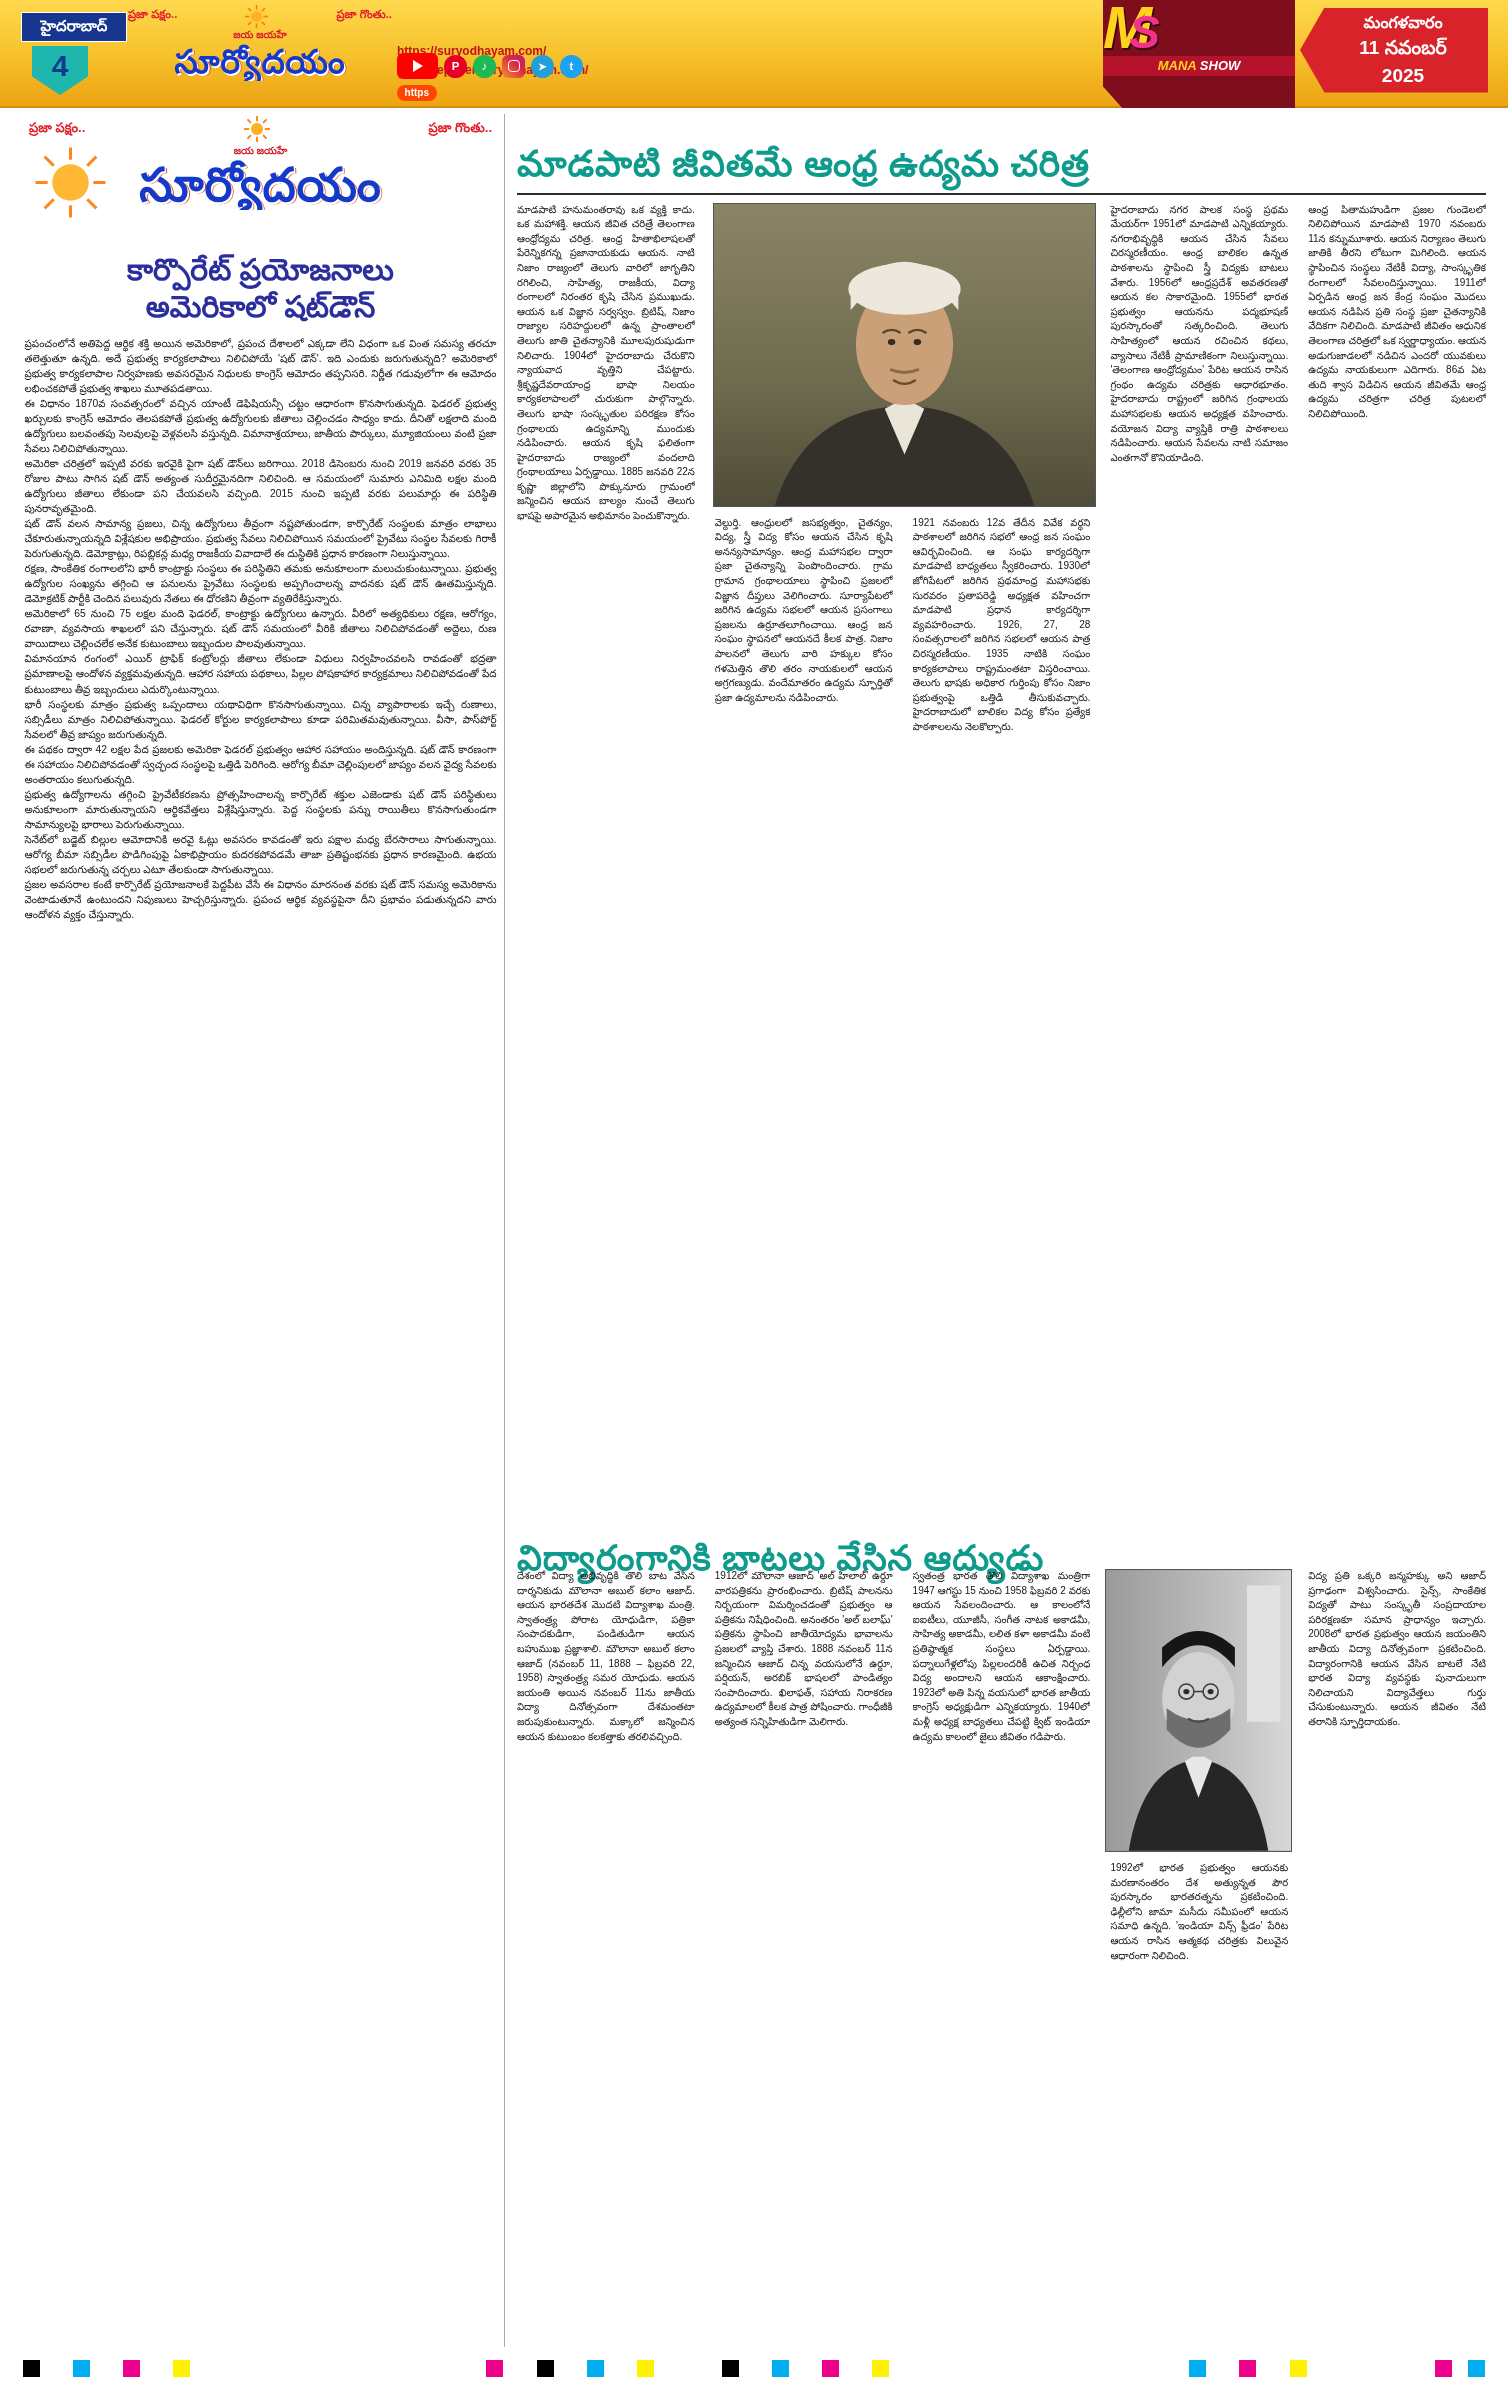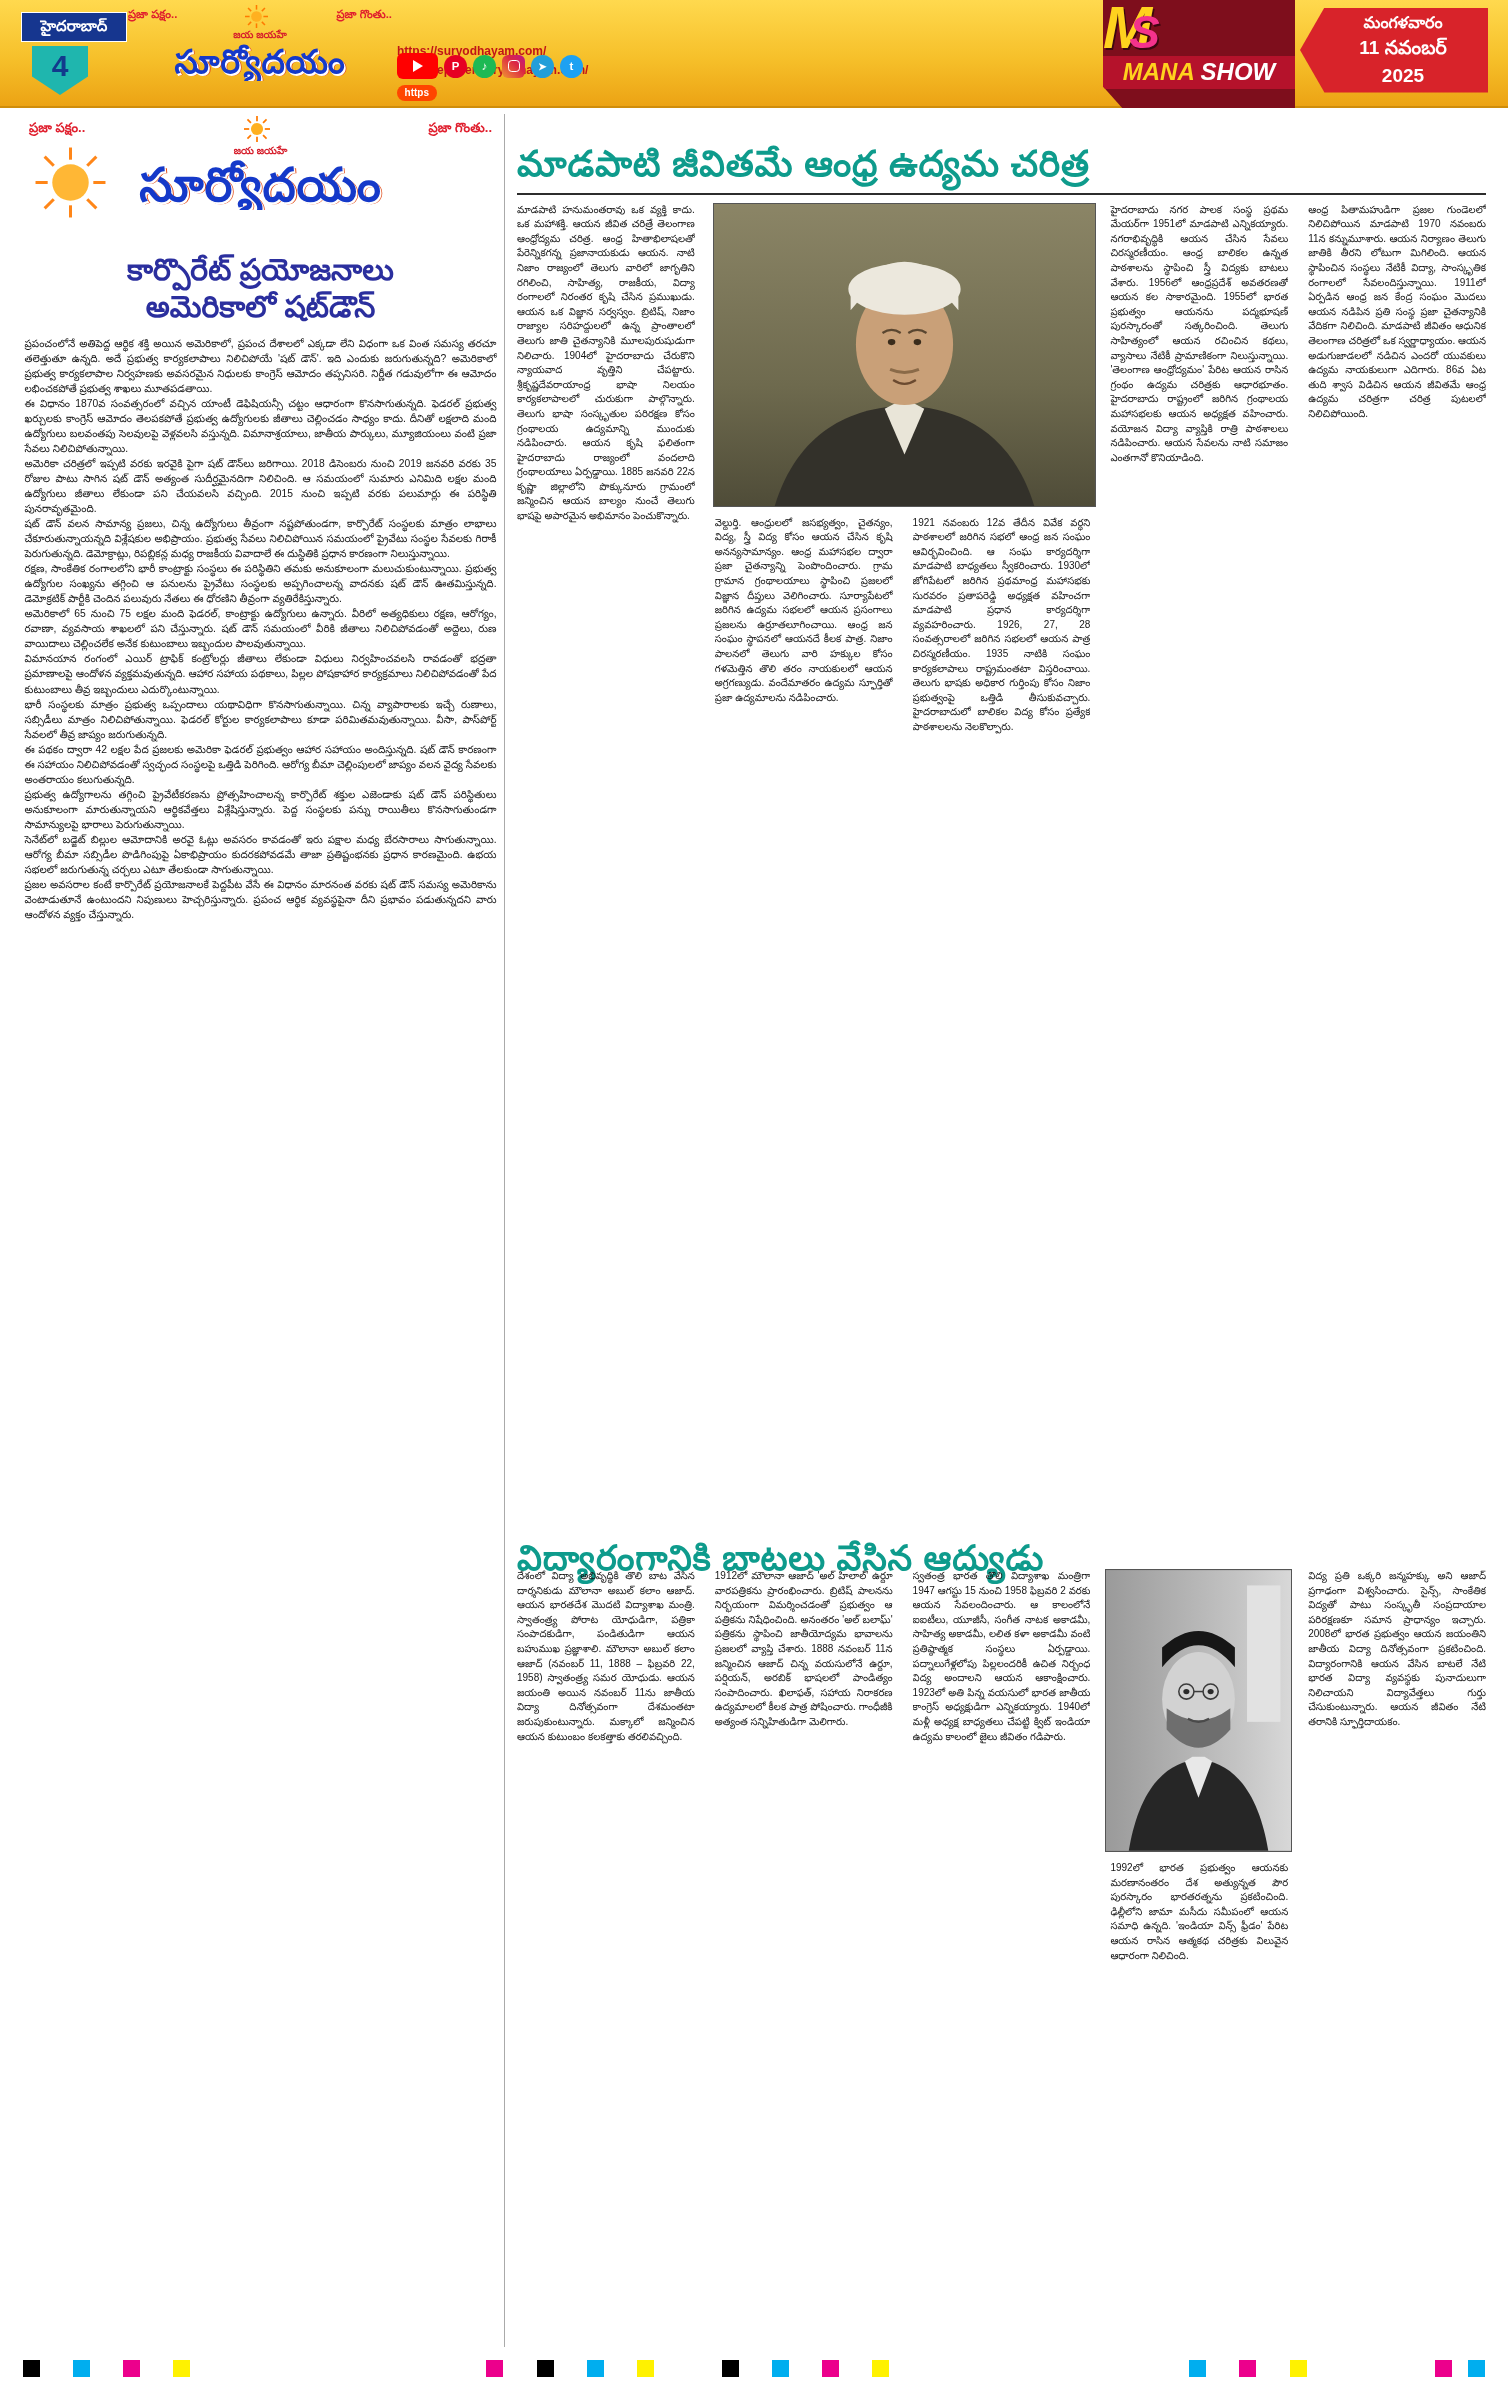--- a/index.html
+++ b/index.html
@@ -39,21 +39,21 @@
   .ic.tg  { background:#229ed9; font-size:10px; }
   .ic.tw  { background:#1da1f2; }
   .ic.rd  { background:#ff4500; border-radius:9px; padding:2.3px 7.6px; font-size:10px; }
 
   .mana { position:absolute; left:1103px; top:0; width:192px; height:108px; background:#7e0e1c;
           clip-path:polygon(0 0,100% 0,100% 100%,10% 100%,0 80%);
           display:flex; flex-direction:column; align-items:flex-start; justify-content:flex-start; overflow:hidden; }
   .mana .mono { line-height:0.9; margin-top:1.5px; font-style:italic; font-weight:bold; white-space:nowrap; }
   .mana .m { font-size:59px; color:#ffd21e; text-shadow:1.5px 1.5px 0 #3c0610; }
   .mana .s { font-size:46px; color:#f4328c; margin-left:-23px; text-shadow:1.5px 1.5px 0 #3c0610; }
-  .mana .banner { width:100%; background:#b5122b; text-align:center; font-style:italic; font-weight:bold; font-size:24px; padding:2.3px 0; margin-top:1.5px; white-space:nowrap; }
+  .mana .banner { width:100%; background:#b5122b; text-align:center; font-style:italic; font-weight:bold; font-size:13px; padding:2.3px 0; margin-top:1.5px; white-space:nowrap; }
   .mana .bm { color:#ffd21e; } .mana .bs { color:#ffffff; }
 
   .ribbon { position:absolute; left:1300px; top:7.6px; width:188px; height:85px; background:#d8232a;
             clip-path:polygon(13% 0,100% 0,100% 100%,13% 100%,0 50%);
             color:#fff; display:flex; flex-direction:column; align-items:center; justify-content:center; gap:1.5px; padding-left:18px; }
   .ribbon .wk { font-size:16px; font-weight:bold; white-space:nowrap; }
   .ribbon .dt { font-size:19px; font-weight:bold; white-space:nowrap; }
   .ribbon .yr { font-size:19px; font-weight:bold; }
 
   

